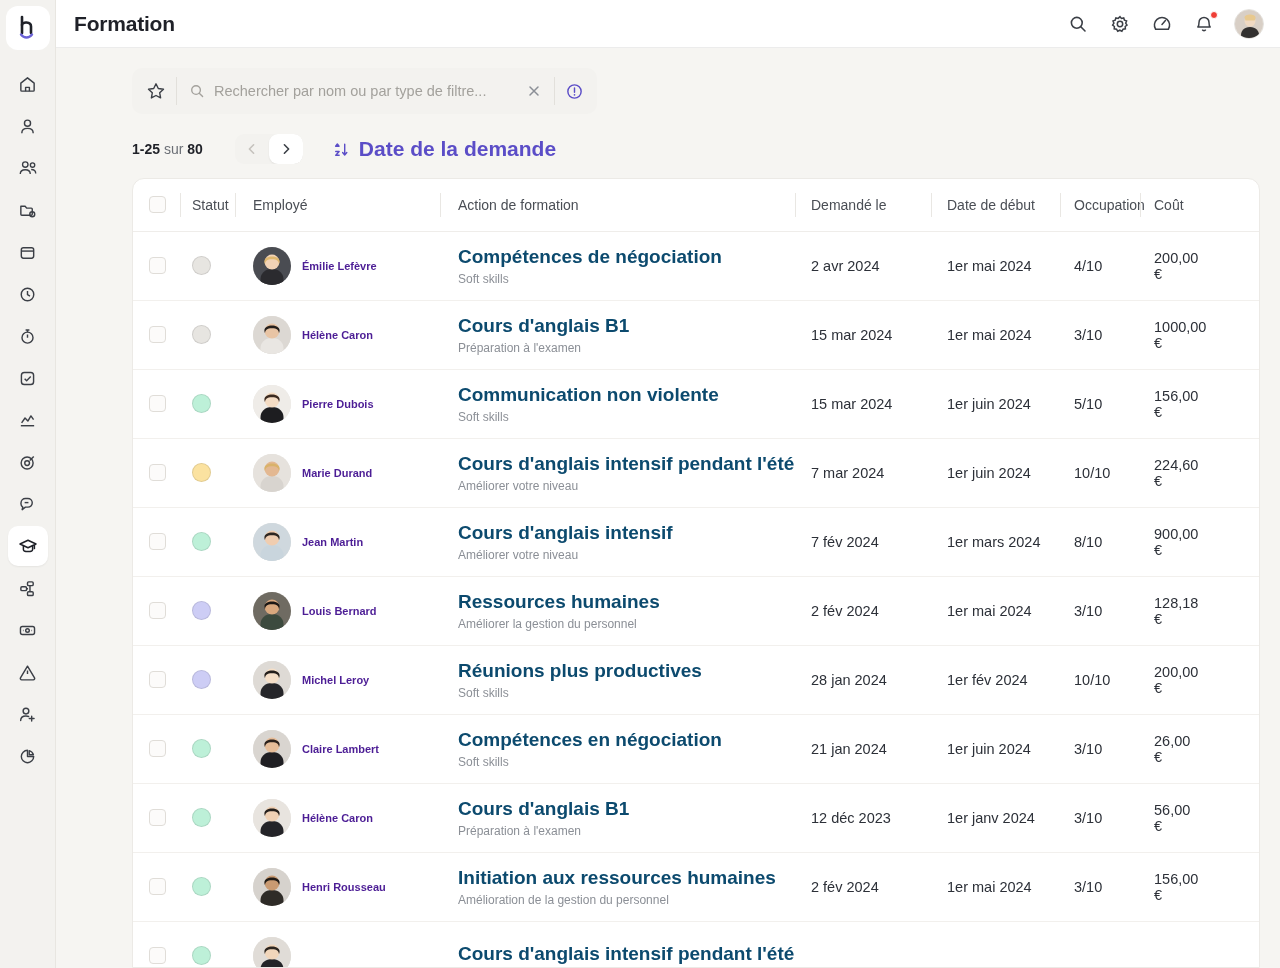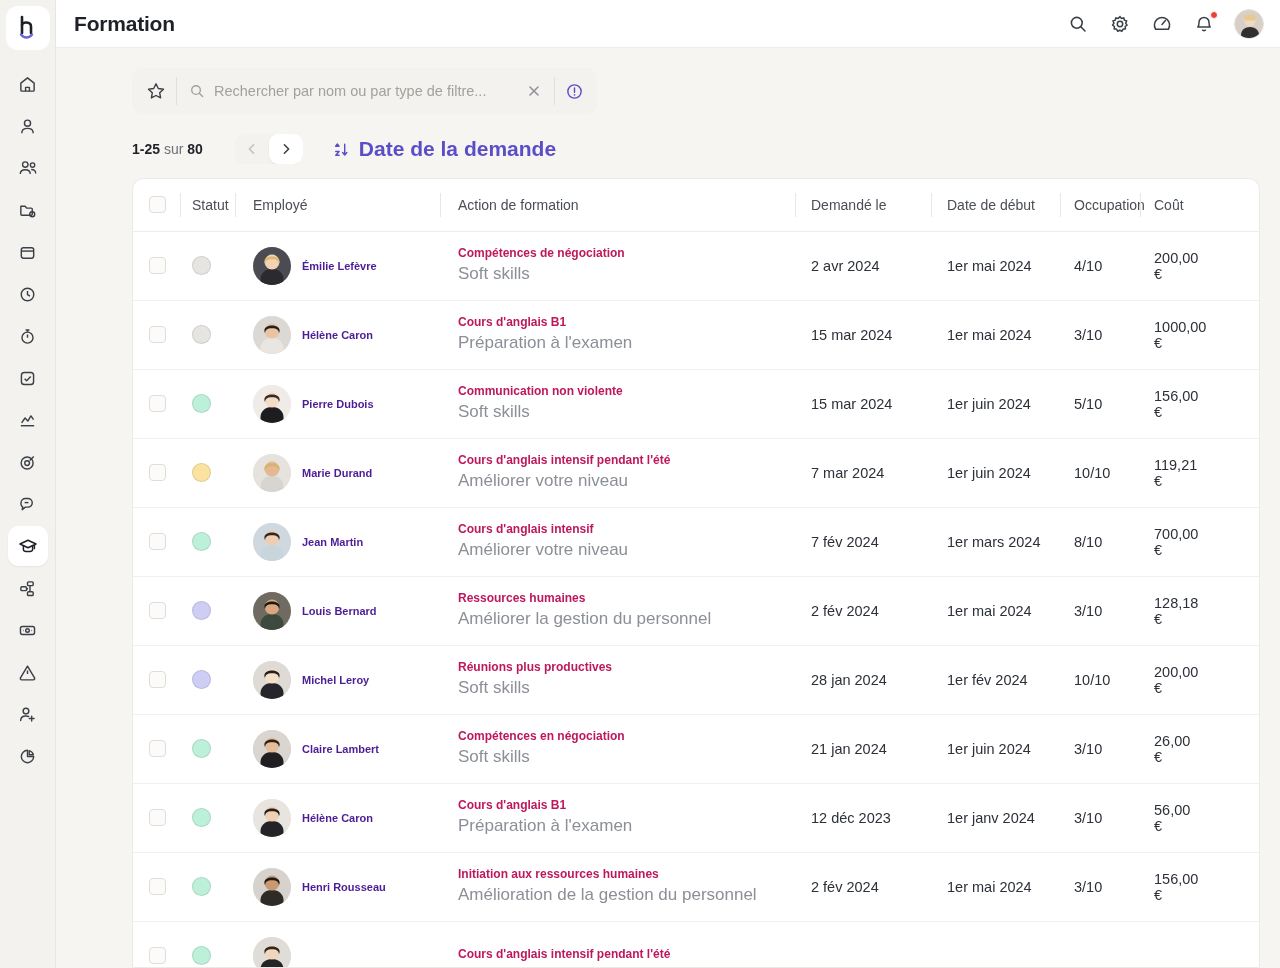--- a/index.html
+++ b/index.html
@@ -148,22 +148,22 @@
     width: 19px; height: 19px; border-radius: 50%;
     border: 1.5px solid rgba(0,0,0,.10); display: block;
   }
   .emp-cell { display: flex; align-items: center; gap: 11px; }
   .avatar {
     width: 38px; height: 38px; border-radius: 50%; flex: 0 0 38px;
     overflow: hidden; background: #e8e6e2;
   }
   .avatar svg { display: block; width: 38px; height: 38px; }
   .emp-name { font-size: 11px; font-weight: 700; color: #4c1d95; white-space: nowrap; }
-  .act-title { font-size: 12px; font-weight: 700; color: #be185d; line-height: 1.25; }
-  .act-sub { font-size: 17px; color: #8b8f96; margin-top: 3px; line-height: 1.2; }
+  .act-title { font-size: 19px; font-weight: 700; color: #0c4a6e; line-height: 1.25; }
+  .act-sub { font-size: 12px; color: #8b8f96; margin-top: 3px; line-height: 1.2; }
   td.c-cost { text-align: left; padding-right: 107px; }
 </style>
 </head>
 <body>
 
 <div class="app">
 
   <div class="rail">
     <div class="logo">
       <svg width="22" height="26" viewBox="0 0 22 26">
@@ -508,21 +508,21 @@
         <span class="emp-name">Marie Durand</span>
       </div>
     </td>
     <td class="c-act">
       <div class="act-title">Cours d'anglais intensif pendant l'été</div>
       <div class="act-sub">Améliorer votre niveau</div>
     </td>
     <td class="c-req">7 mar 2024</td>
     <td class="c-start">1er juin 2024</td>
     <td class="c-occ">10/10</td>
-    <td class="c-cost">119,21 €</td>
+    <td class="c-cost">224,60 €</td>
             </tr>
             <tr>
     <td class="c-check">
       <span class="chk"></span>
     </td>
     <td class="c-status">
       <span class="status-dot" style="background:#bdf0d8"></span>
     </td>
     <td class="c-emp">
       <div class="emp-cell">
@@ -537,21 +537,21 @@
         <span class="emp-name">Jean Martin</span>
       </div>
     </td>
     <td class="c-act">
       <div class="act-title">Cours d'anglais intensif</div>
       <div class="act-sub">Améliorer votre niveau</div>
     </td>
     <td class="c-req">7 fév 2024</td>
     <td class="c-start">1er mars 2024</td>
     <td class="c-occ">8/10</td>
-    <td class="c-cost">700,00 €</td>
+    <td class="c-cost">900,00 €</td>
             </tr>
             <tr>
     <td class="c-check">
       <span class="chk"></span>
     </td>
     <td class="c-status">
       <span class="status-dot" style="background:#cdcdf5"></span>
     </td>
     <td class="c-emp">
       <div class="emp-cell">

